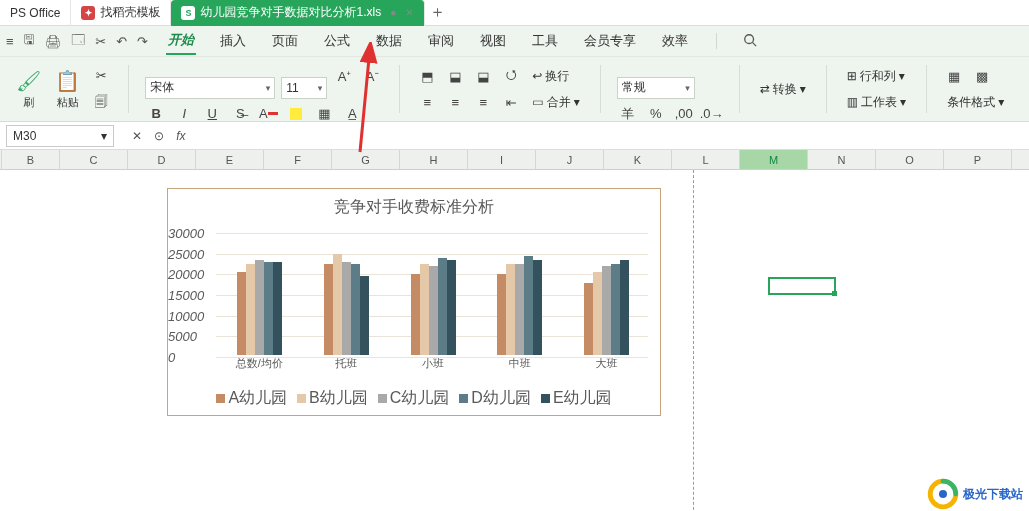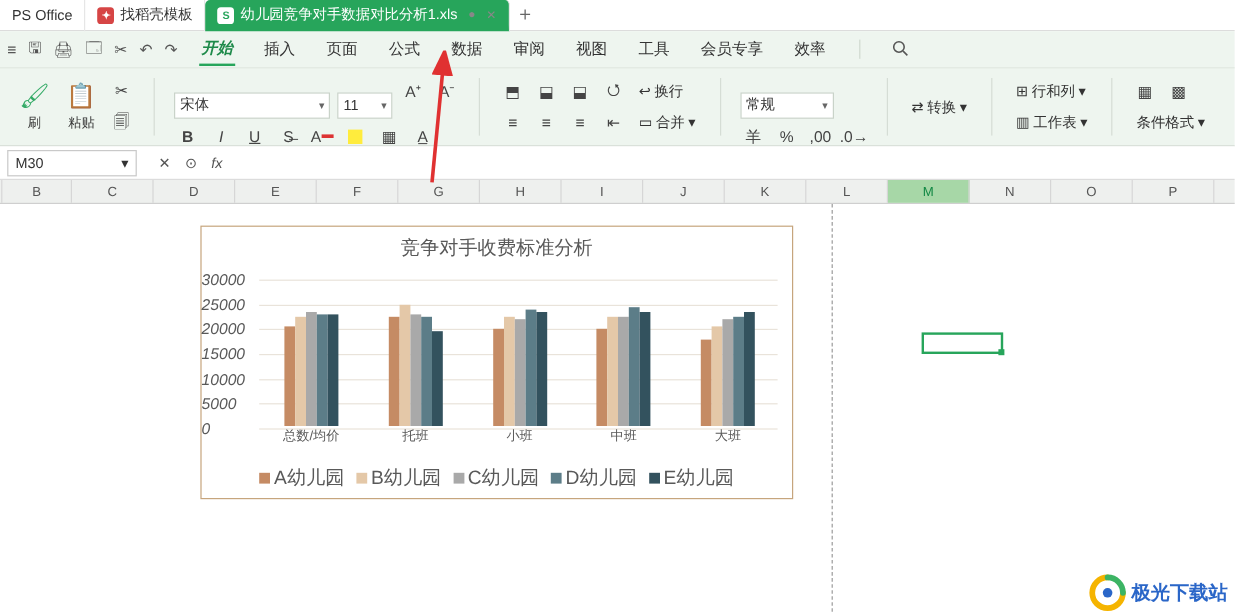--- a/index.html
+++ b/index.html
@@ -146,21 +146,21 @@
   .gridline { position:absolute; left:40px; right:12px; border-top:1px solid #e9e3da;}
   .bar { position:absolute; bottom:0; }
   .xlab { position:absolute; font-size:11px; color:#595959; text-align:center; transform:translateX(-50%);}
   .legend { position:absolute; bottom:6px; left:0; right:0; display:flex; justify-content:center; gap:10px; font-size:16px; color:#595959;}
   .legend span { display:flex; align-items:center; gap:3px;}
   .sw { width:9px; height:9px;}
   
   .wm { position:absolute; right:6px; bottom:6px; text-align:right; }
   .wm .logo { display:flex; align-items:center; gap:4px; justify-content:flex-end;}
   .wm-circle { width:32px; height:32px; }
-  .wm .t1 { font-size:16px; font-weight:bold; color:#2a66c8; }
+  .wm .t1 { font-size:12px; font-weight:bold; color:#2a66c8; }
   .wm .t2 { font-size:12px; color:#2aa84a; letter-spacing:1px;}
   
   .red-arrow {
     position:absolute;
     pointer-events:none;
   }
 </style>
 </head>
 <body>
 

